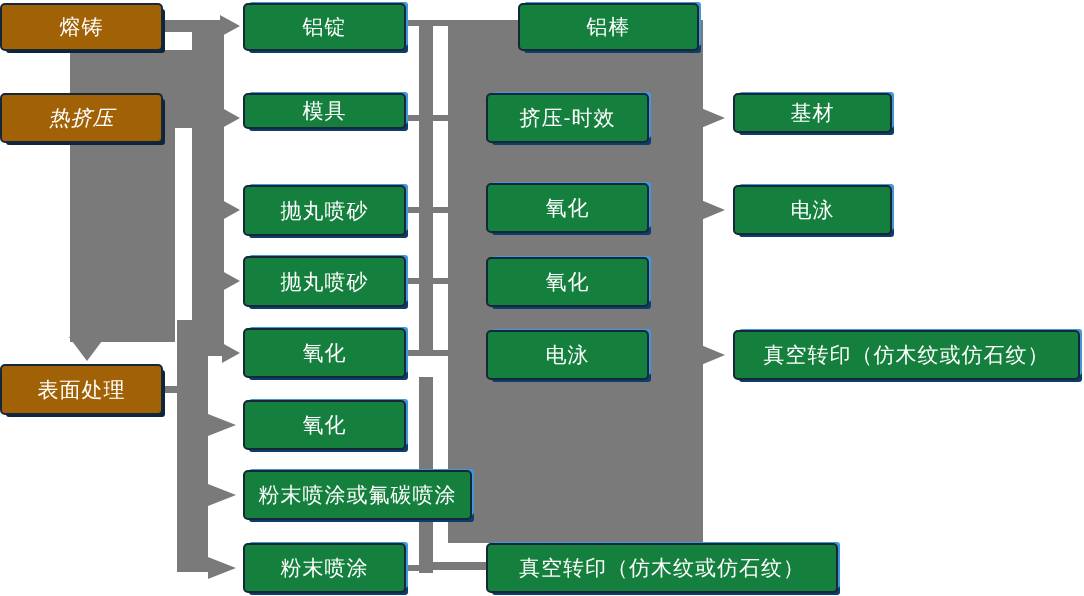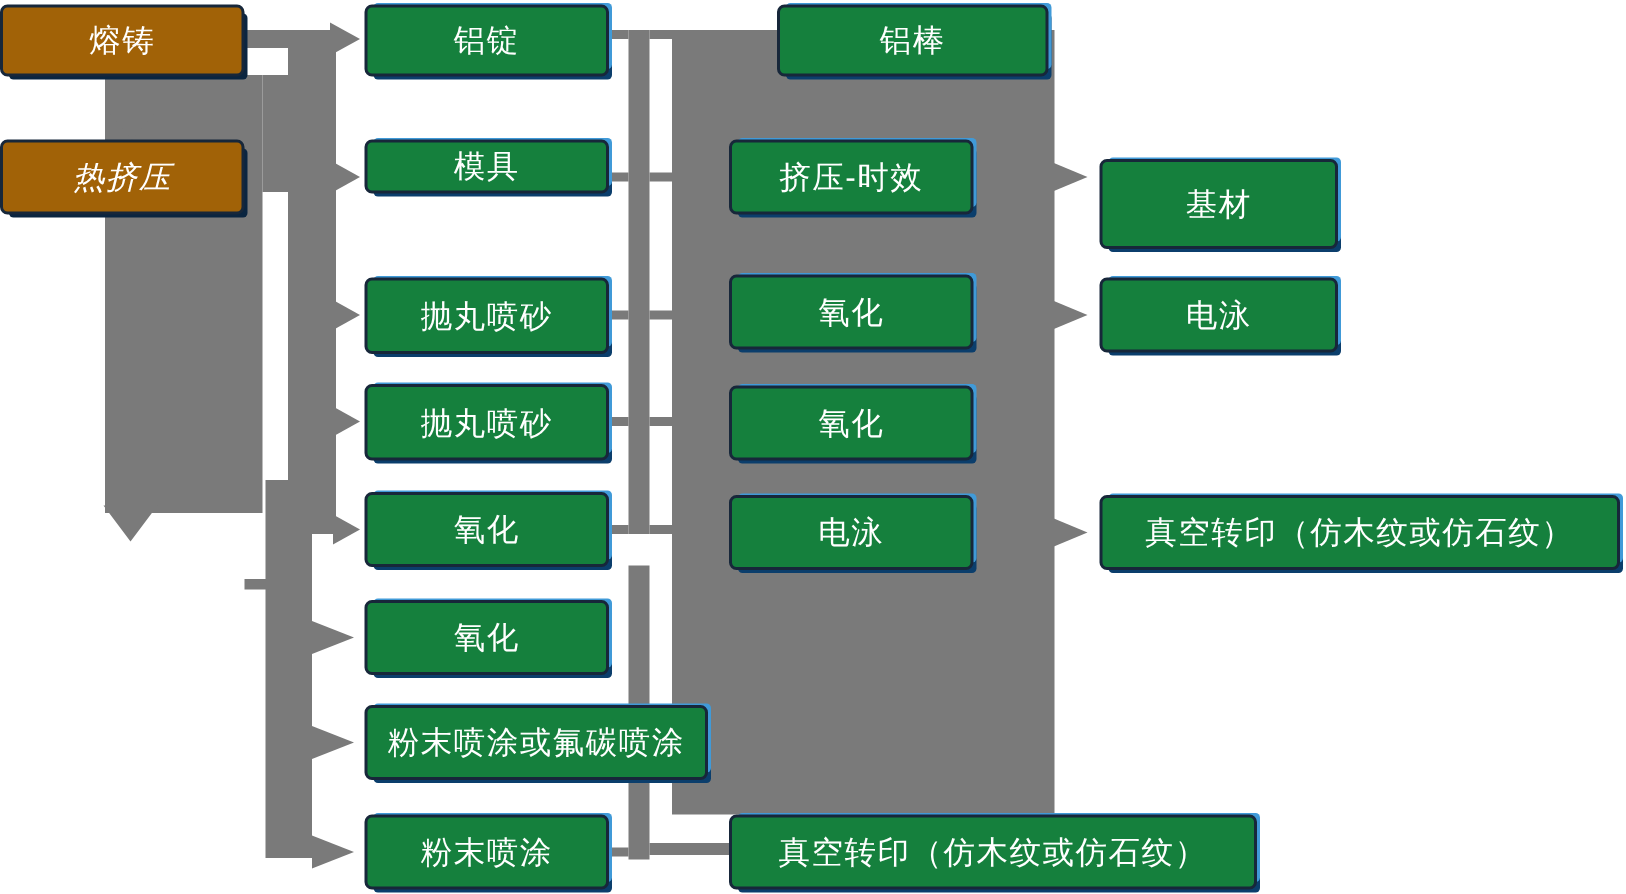--- a/index.html
+++ b/index.html
@@ -82,34 +82,35 @@
   <div class="arrow-right" style="left:208px;top:414px;border-left-width:28px;border-top-width:11px;border-bottom-width:11px;"></div>
   <div class="arrow-right" style="left:208px;top:484px;border-left-width:28px;border-top-width:11px;border-bottom-width:11px;"></div>
   <div class="arrow-right" style="left:208px;top:557px;border-left-width:28px;border-top-width:11px;border-bottom-width:11px;"></div>
 
   <div class="arrow-right" style="left:701px;top:108px;border-left-width:24px;"></div>
   <div class="arrow-right" style="left:701px;top:200px;border-left-width:24px;"></div>
   <div class="arrow-right" style="left:701px;top:345px;border-left-width:24px;"></div>
 
   <div class="box dark" style="left:0px;top:3px;width:163px;height:48px;">熔铸</div>
   <div class="box dark" style="left:0px;top:93px;width:163px;height:50px;font-style:italic;">热挤压</div>
+  <div class="box dark" style="left:0px;top:364px;width:163px;height:51px;">表面处理</div>
 
   <div class="box" style="left:243px;top:3px;width:163px;height:48px;">铝锭</div>
   <div class="box" style="left:243px;top:93px;width:163px;height:36px;">模具</div>
   <div class="box" style="left:243px;top:185px;width:163px;height:51px;">抛丸喷砂</div>
   <div class="box" style="left:243px;top:256px;width:163px;height:51px;">抛丸喷砂</div>
   <div class="box" style="left:243px;top:328px;width:163px;height:50px;">氧化</div>
   <div class="box" style="left:243px;top:400px;width:163px;height:50px;">氧化</div>
   <div class="box" style="left:243px;top:470px;width:229px;height:50px;">粉末喷涂或氟碳喷涂</div>
   <div class="box" style="left:243px;top:543px;width:163px;height:50px;">粉末喷涂</div>
 
   <div class="box" style="left:486px;top:3px;width:181px;height:48px;margin-left:32px;">铝棒</div>
   <div class="box" style="left:486px;top:93px;width:163px;height:50px;">挤压-时效</div>
   <div class="box" style="left:486px;top:183px;width:163px;height:50px;">氧化</div>
   <div class="box" style="left:486px;top:257px;width:163px;height:50px;">氧化</div>
   <div class="box" style="left:486px;top:330px;width:163px;height:50px;">电泳</div>
   <div class="box" style="left:486px;top:543px;width:352px;height:50px;">真空转印（仿木纹或仿石纹）</div>
 
-  <div class="box" style="left:733px;top:106px;width:159px;height:60px;">基材</div>
+  <div class="box" style="left:733px;top:93px;width:159px;height:40px;">基材</div>
   <div class="box" style="left:733px;top:185px;width:159px;height:50px;">电泳</div>
   <div class="box" style="left:733px;top:330px;width:347px;height:50px;">真空转印（仿木纹或仿石纹）</div>
 
 </div>
 
 </body></html>

